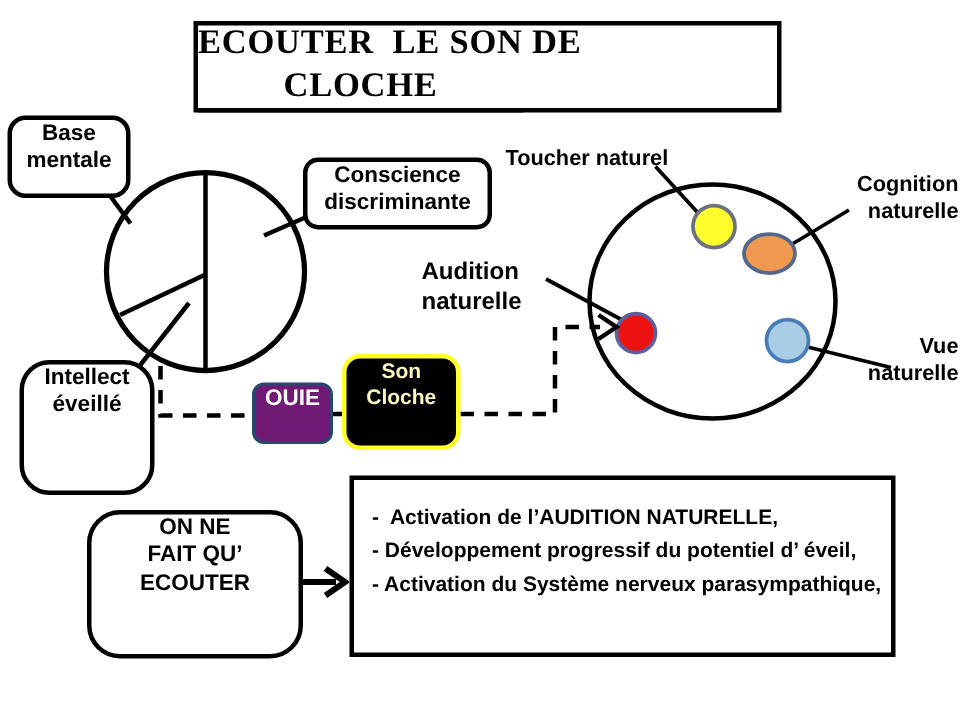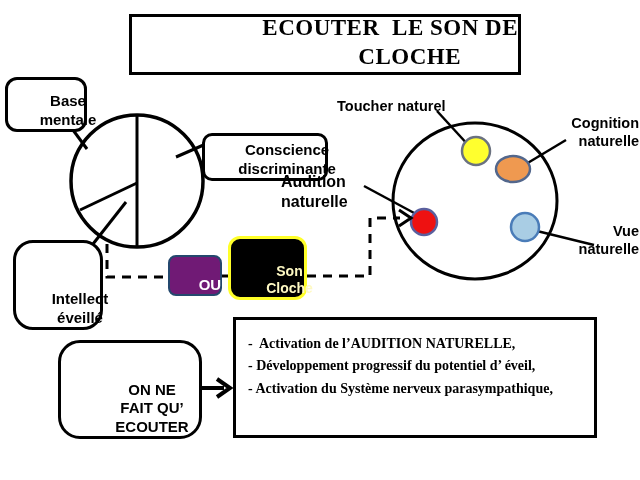--- a/index.html
+++ b/index.html
@@ -4,51 +4,51 @@
 <style>
   html,body { margin:0; padding:0; background:#fff; }
   .stage {
     position:relative; width:640px; height:480px; background:#fff;
     font-family:"Liberation Sans", sans-serif; overflow:hidden;
   }
   svg.layer { position:absolute; left:0; top:0; z-index:1; }
 
   .node {
     position:absolute; z-index:2; box-sizing:border-box;
-    display:flex; align-items:flex-end; justify-content:center;
+    display:flex; align-items:flex-start; justify-content:center;
     text-align:center; font-weight:bold; color:#000;
     background:#fff; border:3px solid #000; white-space:pre-line;
-    line-height:1.22; font-size:15px;padding-left:44px;
+    line-height:1.22; font-size:15px;
   }
   .title-box {
     left:129px; top:14px; width:392px; height:61px;
     border-radius:0; flex-direction:column;
     font-family:"Liberation Serif", serif; font-size:23px; letter-spacing:.5px;
     line-height:1.25;
   }
   .title-box .l1 { white-space:pre; }
   .title-box .l2 { border-bottom:3px solid #000; padding:0 57px; }
   .base-mentale   { left:5px;   top:77px;  width:82px;  height:55px;  border-radius:12px; }
-  .conscience     { left:202px; top:105px; width:126px; height:48px;  border-radius:10px;margin-top:28px; }
+  .conscience     { left:202px; top:105px; width:126px; height:48px;  border-radius:10px; }
   .intellect      { left:13px;  top:240px; width:90px;  height:90px;  border-radius:20px; }
   .ouie {
     left:168px; top:255px; width:54px; height:41px; border-radius:8px;
     background:#701a75; border:2px solid #24486e; color:#fff; font-size:15px;
   }
   .son-cloche {
     left:228px; top:236px; width:79px; height:64px; border-radius:12px;
     background:#000; border:3px solid #ffff29; color:#fef9c3; font-size:14px;
   }
   .on-ne-fait     { left:58px;  top:340px; width:144px; height:99px; border-radius:22px; }
 
   .results-box {
     position:absolute; z-index:2; box-sizing:border-box;
     left:233px; top:317px; width:364px; height:121px;
     background:#fff; border:3px solid #000;
-    font-family:Liberation Serif, serif; font-weight:bold;
+    font-family:Liberation Sans, sans-serif; font-weight:bold;
     font-size:14px; color:#000; padding:13px 6px 6px 12px; line-height:1.6;
   }
   .results-box .rl { white-space:pre; }
 
   .lbl {
     position:absolute; z-index:2; font-weight:bold; color:#000;
     white-space:pre-line; font-size:14.5px; line-height:1.25; text-align:right;
   }
   .lbl-toucher   { left:337px; top:97px;  text-align:center; }
   .lbl-cognition { left:551px; top:114px; width:88px; }

